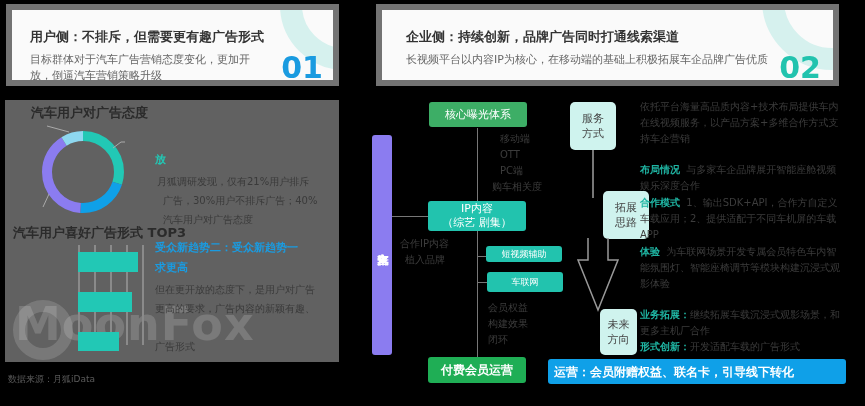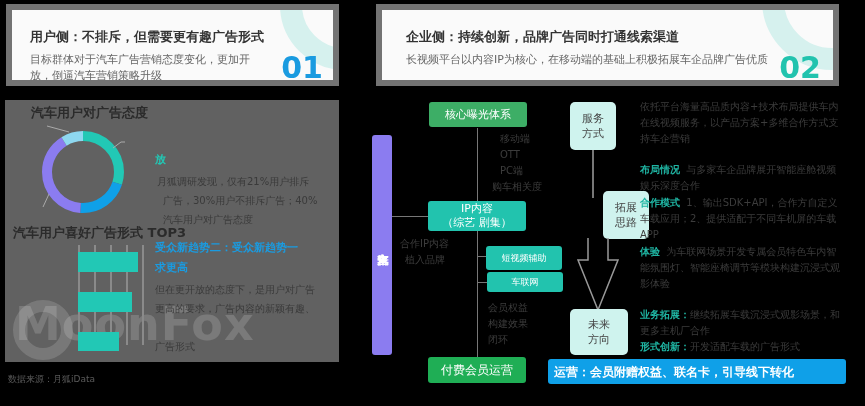--- a/index.html
+++ b/index.html
@@ -97,42 +97,42 @@
 <div class="dim" style="left:500px;top:163px">PC端</div>
 <div class="dim" style="left:492px;top:179px">购车相关度</div>
 
 <div class="gbox" style="left:428px;top:201px;width:98px;height:30px;background:#22c3ae;flex-direction:column">
   <span>IP内容</span>
   <span>（综艺 剧集）</span>
 </div>
 <div class="dim" style="left:400px;top:236px">合作IP内容</div>
 <div class="dim" style="left:405px;top:252px">植入品牌</div>
 
-<div class="gbox" style="left:486px;top:246px;width:76px;height:24px;background:#22c3ae;font-size:9px">短视频辅助</div>
+<div class="gbox" style="left:486px;top:246px;width:76px;height:16px;background:#22c3ae;font-size:9px">短视频辅助</div>
 <div class="gbox" style="left:487px;top:272px;width:76px;height:20px;background:#22c3ae;font-size:9px">车联网</div>
 
 <div class="dim" style="left:488px;top:300px">会员权益</div>
 <div class="dim" style="left:488px;top:316px">构建效果</div>
 <div class="dim" style="left:488px;top:332px">闭环</div>
 
-<div class="gbox" style="left:428px;top:357px;width:98px;height:26px;background:#1fae55;font-weight:normal;font-size:12px">付费会员运营</div>
+<div class="gbox" style="left:428px;top:357px;width:98px;height:26px;background:#1fae55;font-weight:bold;font-size:12px">付费会员运营</div>
 
 <div class="pale" style="left:570px;top:102px;width:46px;height:48px;flex-direction:column">
     <span style="width:26px">服务方式</span>
   </div>
 <div class="line" style="left:592px;top:150px;width:2px;height:48px"></div>
 <div class="pale" style="left:603px;top:191px;width:46px;height:48px">
     <span style="width:26px">拓展思路</span>
   </div>
 
 <svg style="position:absolute;left:574px;top:238px" width="60" height="80" viewBox="0 0 60 80">
   <polyline points="14,0 14,22 4,22 24,72 44,22 34,22 34,0" fill="none" stroke="#999" stroke-width="1.5"></polyline>
 </svg>
 
-<div class="pale" style="left:570px;top:309px;width:58px;height:46px">
+<div class="pale" style="left:600px;top:309px;width:37px;height:46px">
     <span style="width:26px">未来方向</span>
   </div>
 
 <div class="dim" style="left:640px;top:99px;width:200px">依托平台海量高品质内容+技术布局提供车内在线视频服务，以产品方案+多维合作方式支持车企营销</div>
 
 <div class="dim" style="left:640px;top:162px;width:200px"><span class="lab">布局情况</span>&nbsp;&nbsp;<span>与多家车企品牌展开智能座舱视频娱乐深度合作</span></div>
 <div class="dim" style="left:640px;top:195px;width:200px"><span class="lab">合作模式</span>&nbsp;&nbsp;<span>1、输出SDK+API，合作方自定义车载应用；2、提供适配于不同车机屏的车载APP</span></div>
 <div class="dim" style="left:640px;top:244px;width:200px"><span class="lab">体验</span>&nbsp;&nbsp;<span>为车联网场景开发专属会员特色车内智能氛围灯、智能座椅调节等模块构建沉浸式观影体验</span></div>
 <div class="dim" style="left:640px;top:307px;width:200px"><span class="lab">业务拓展：</span><span>继续拓展车载沉浸式观影场景，和更多主机厂合作</span></div>
 <div class="dim" style="left:640px;top:339px;width:210px"><span class="lab">形式创新：</span><span>开发适配车载的广告形式</span></div>

